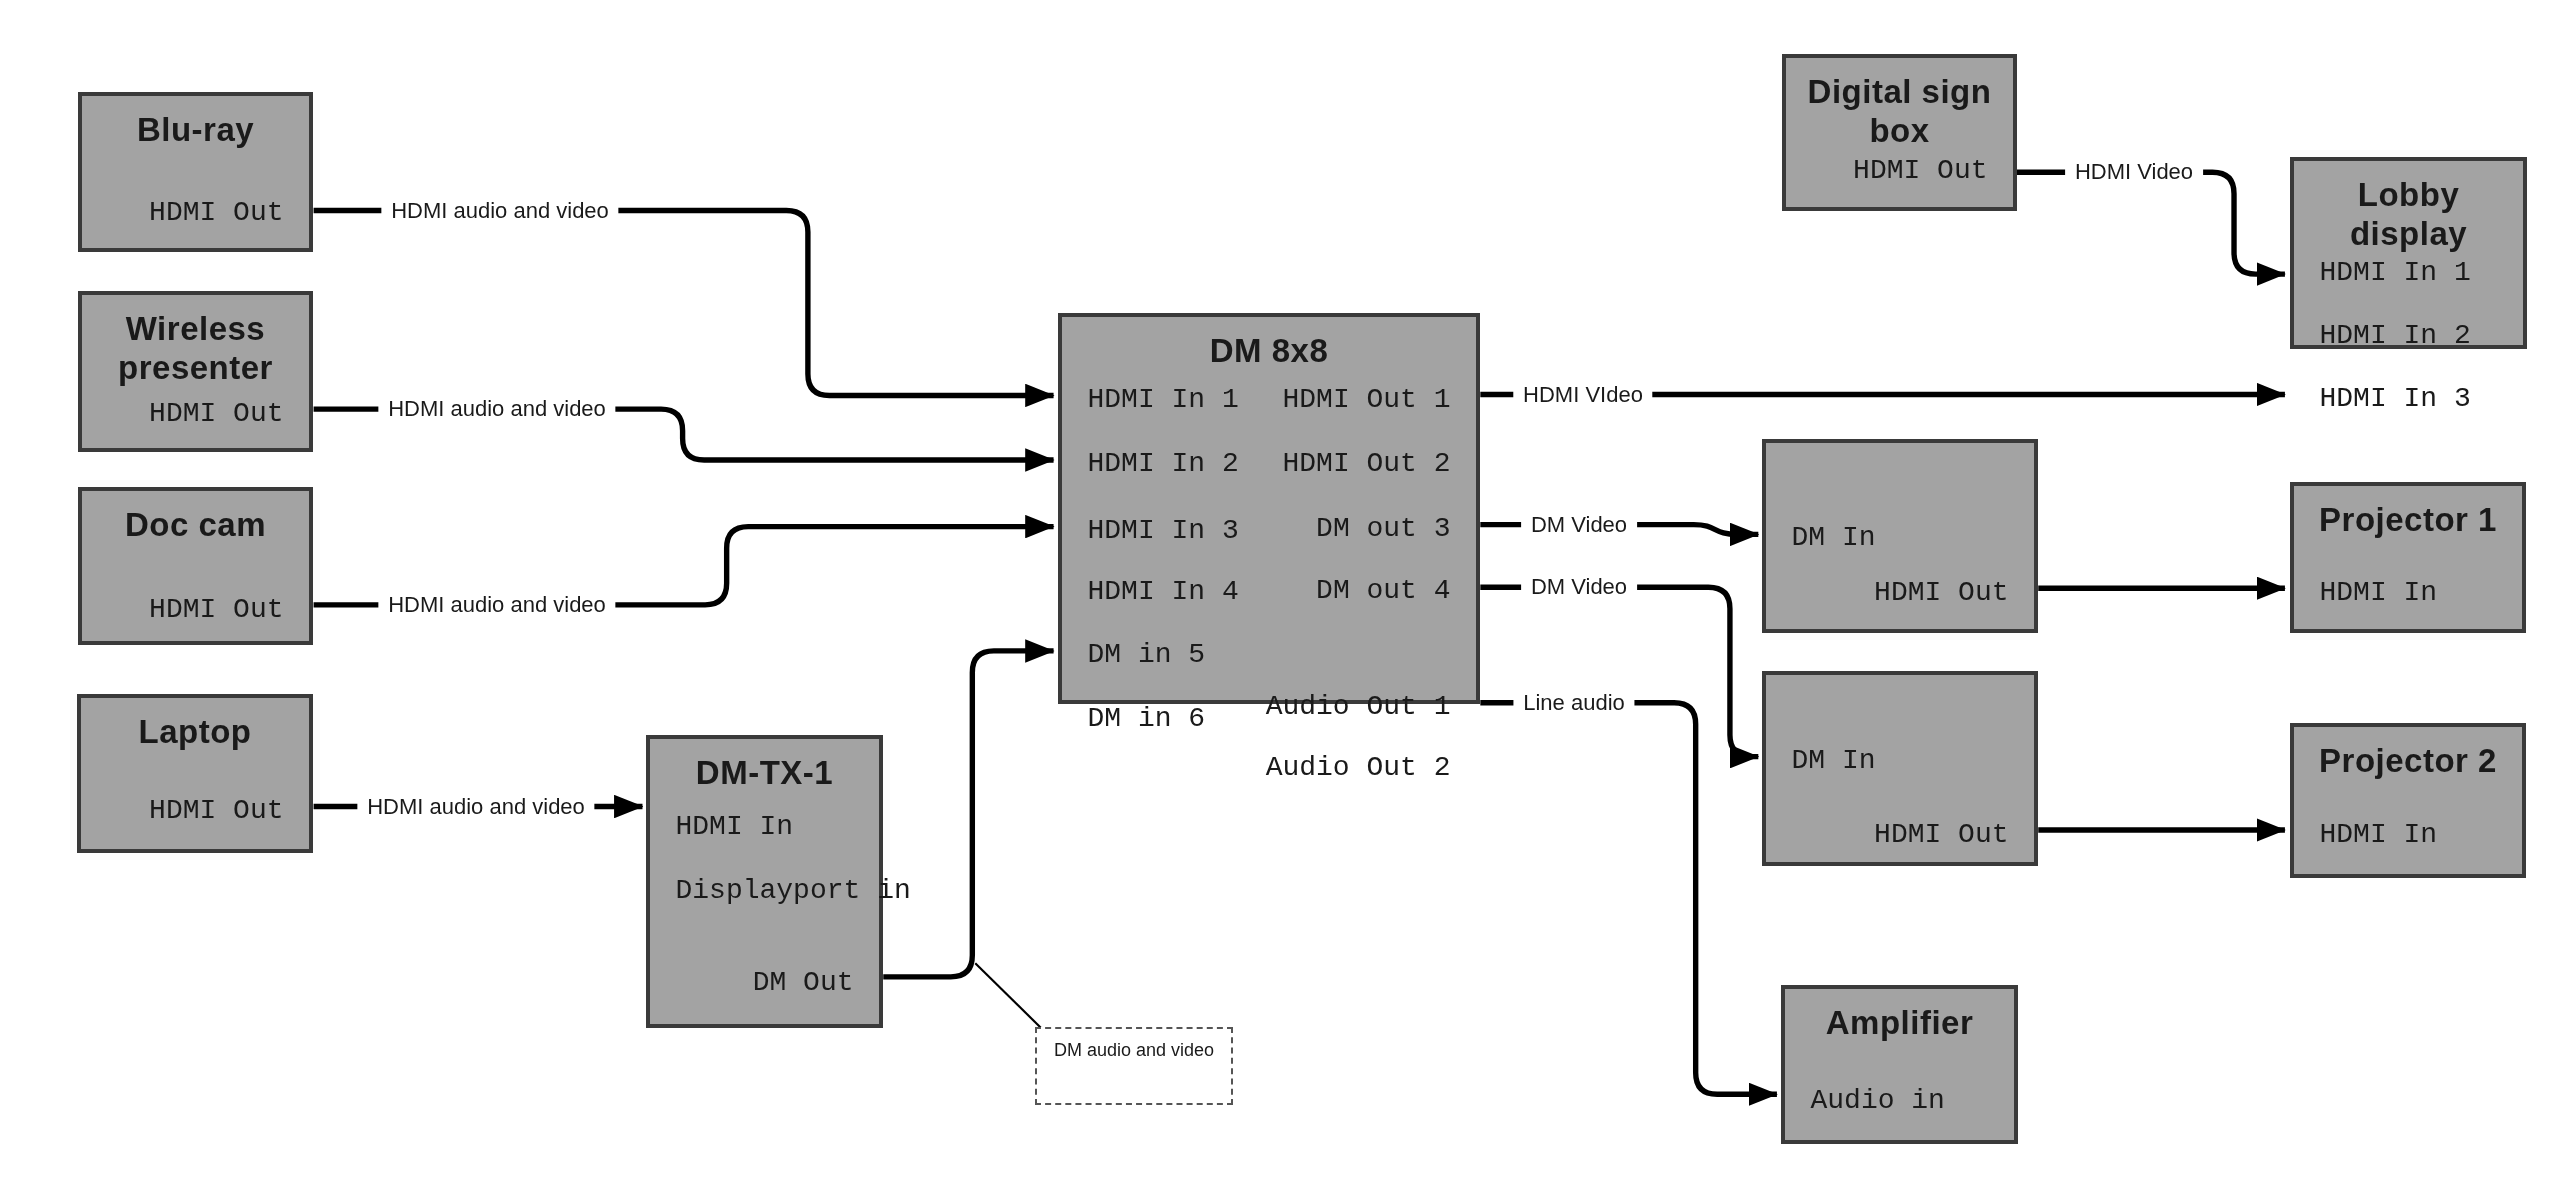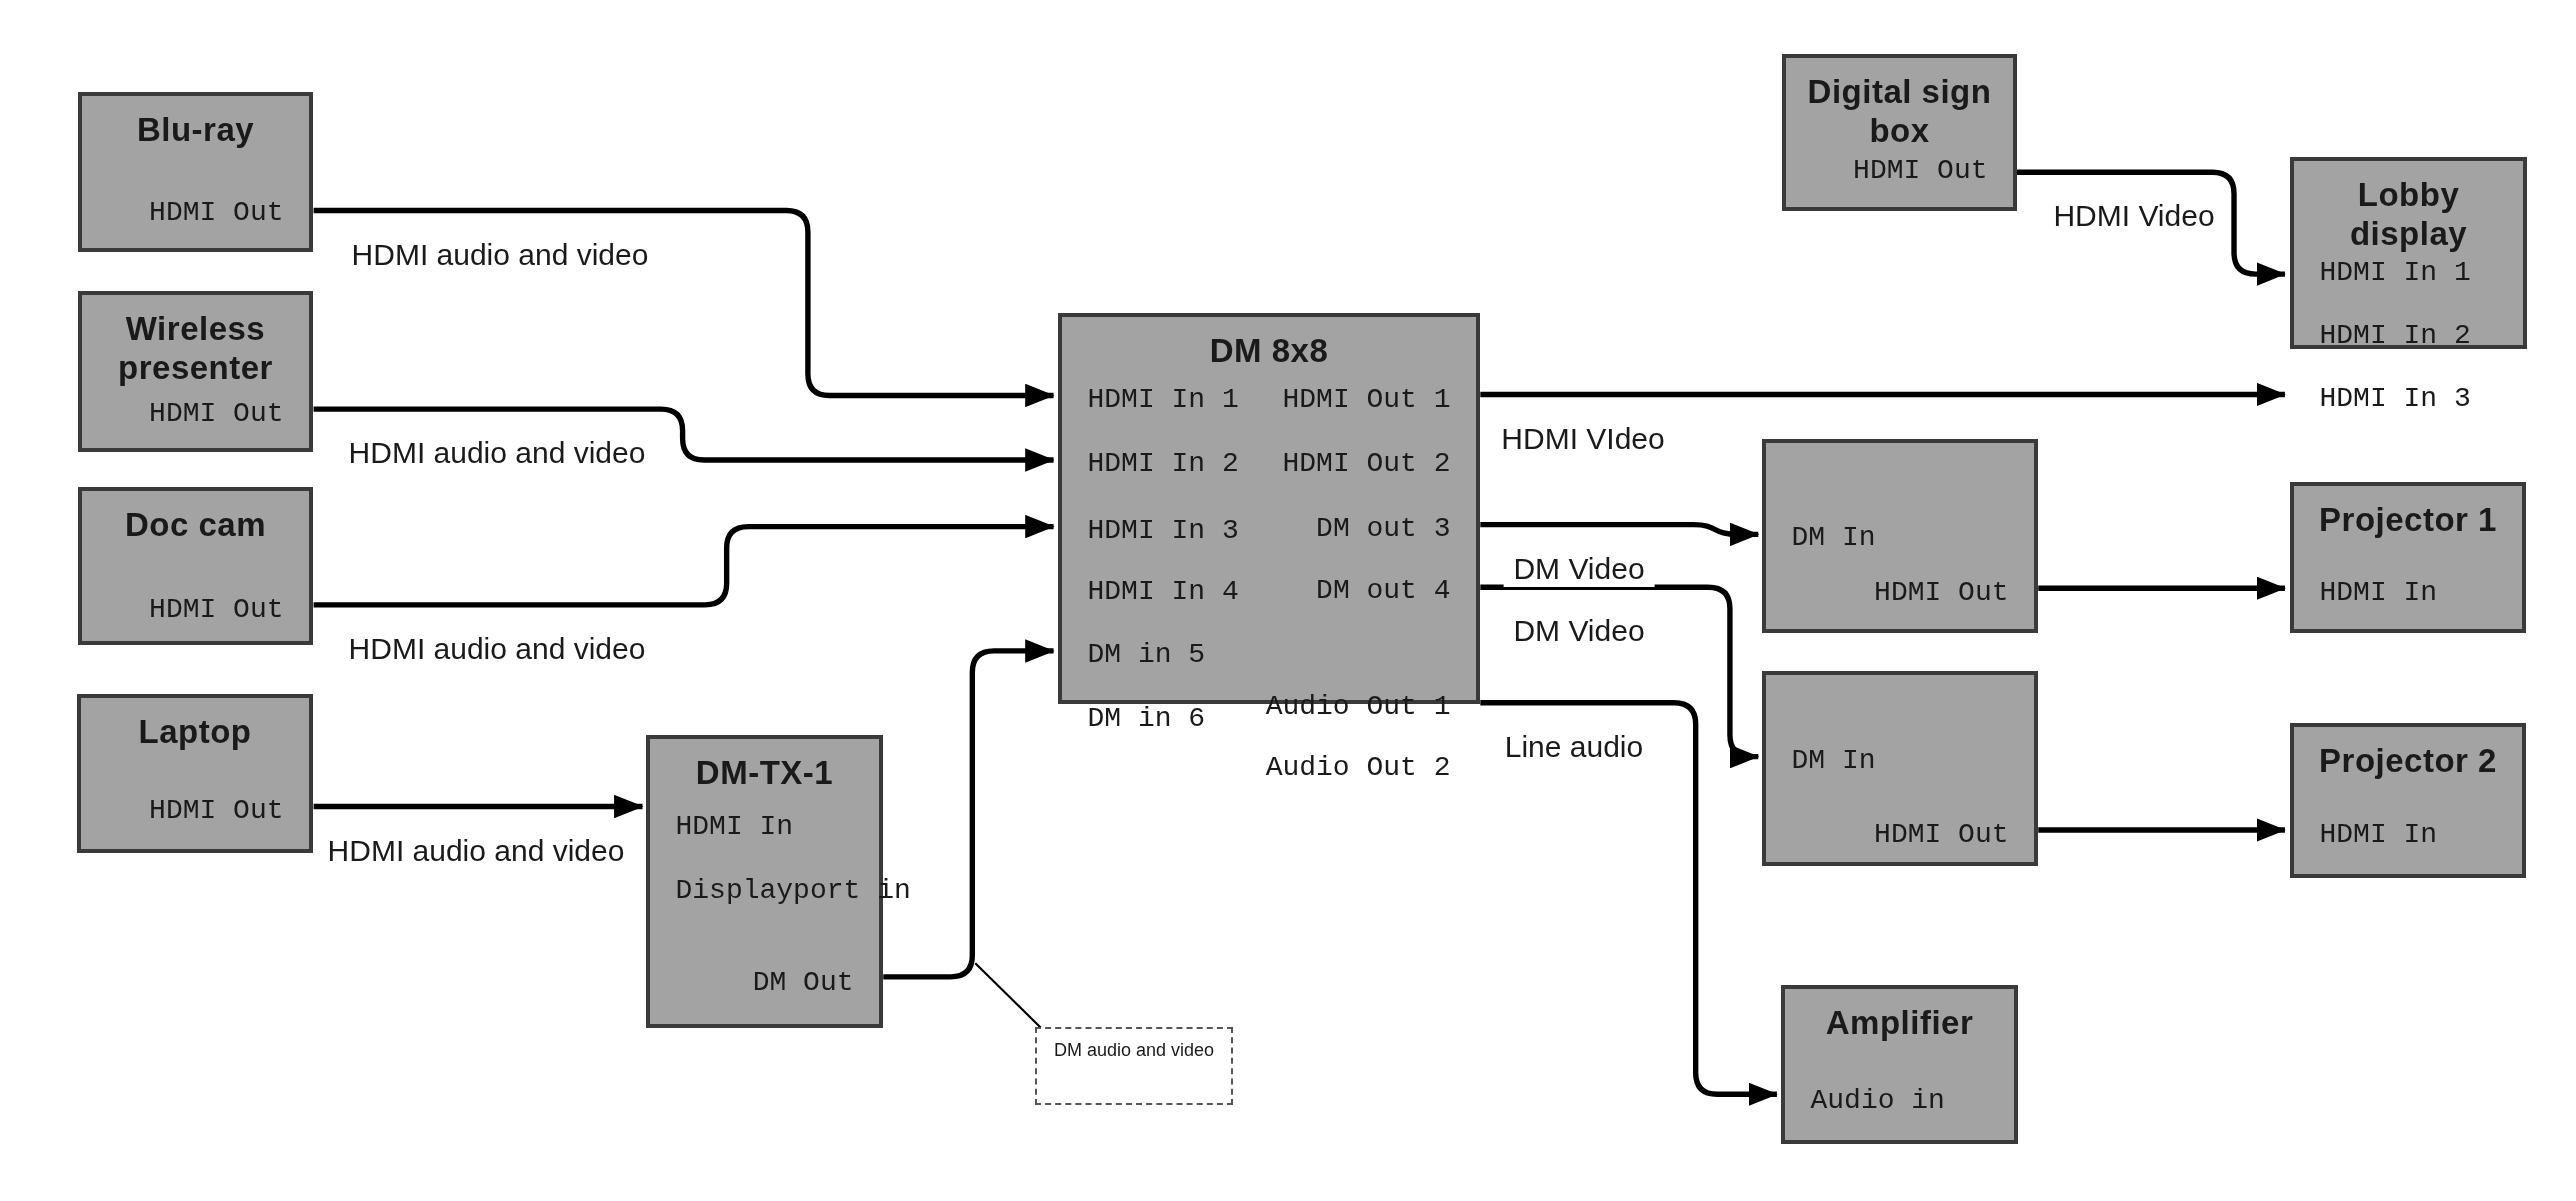--- a/index.html
+++ b/index.html
@@ -34,24 +34,23 @@
     white-space:nowrap;
     left:0;right:0;font-family:Liberation Mono, monospace;
   }
   .port.pleft{padding-left:25.5px;text-align:left;}
   .port.pright{padding-right:25.5px;text-align:right;}
   .conn-label{
     position:absolute;
     transform:translate(-50%,-50%);
     background:#ffffff;
     padding:1px 9.8px;
-    font-size:30px;
+    font-size:22px;
     white-space:nowrap;
     z-index:3;
-    margin-top:44px;
   }
   .note{
     position:absolute;
     border:2.4px dashed #555555;
     background:#ffffff;
     box-sizing:border-box;
     font-size:18px;
     line-height:31px;
     text-align:center;
     padding-top:5.9px;

